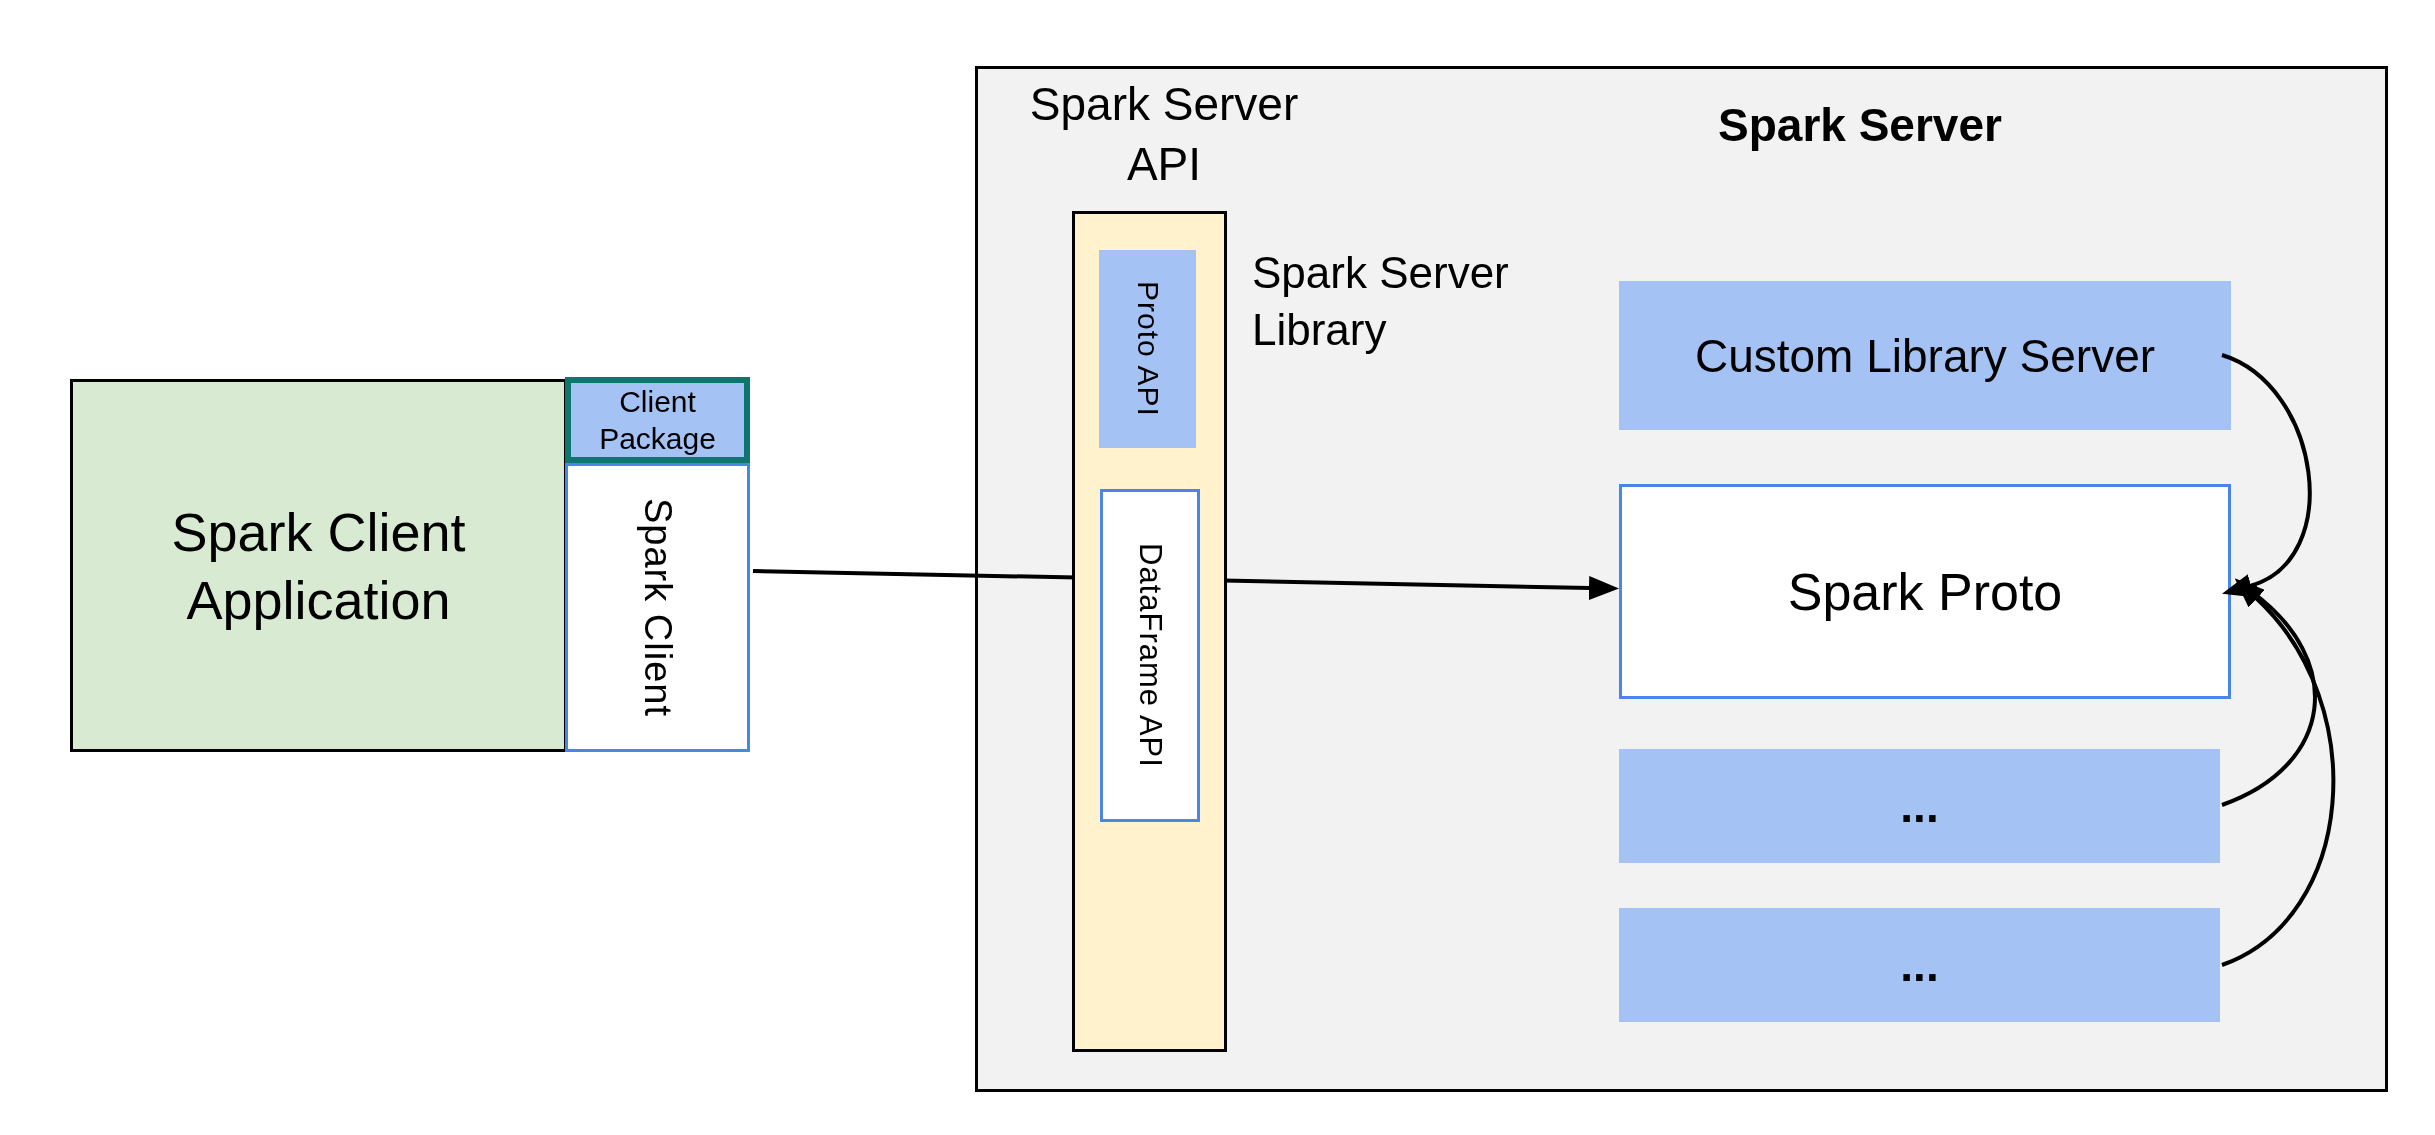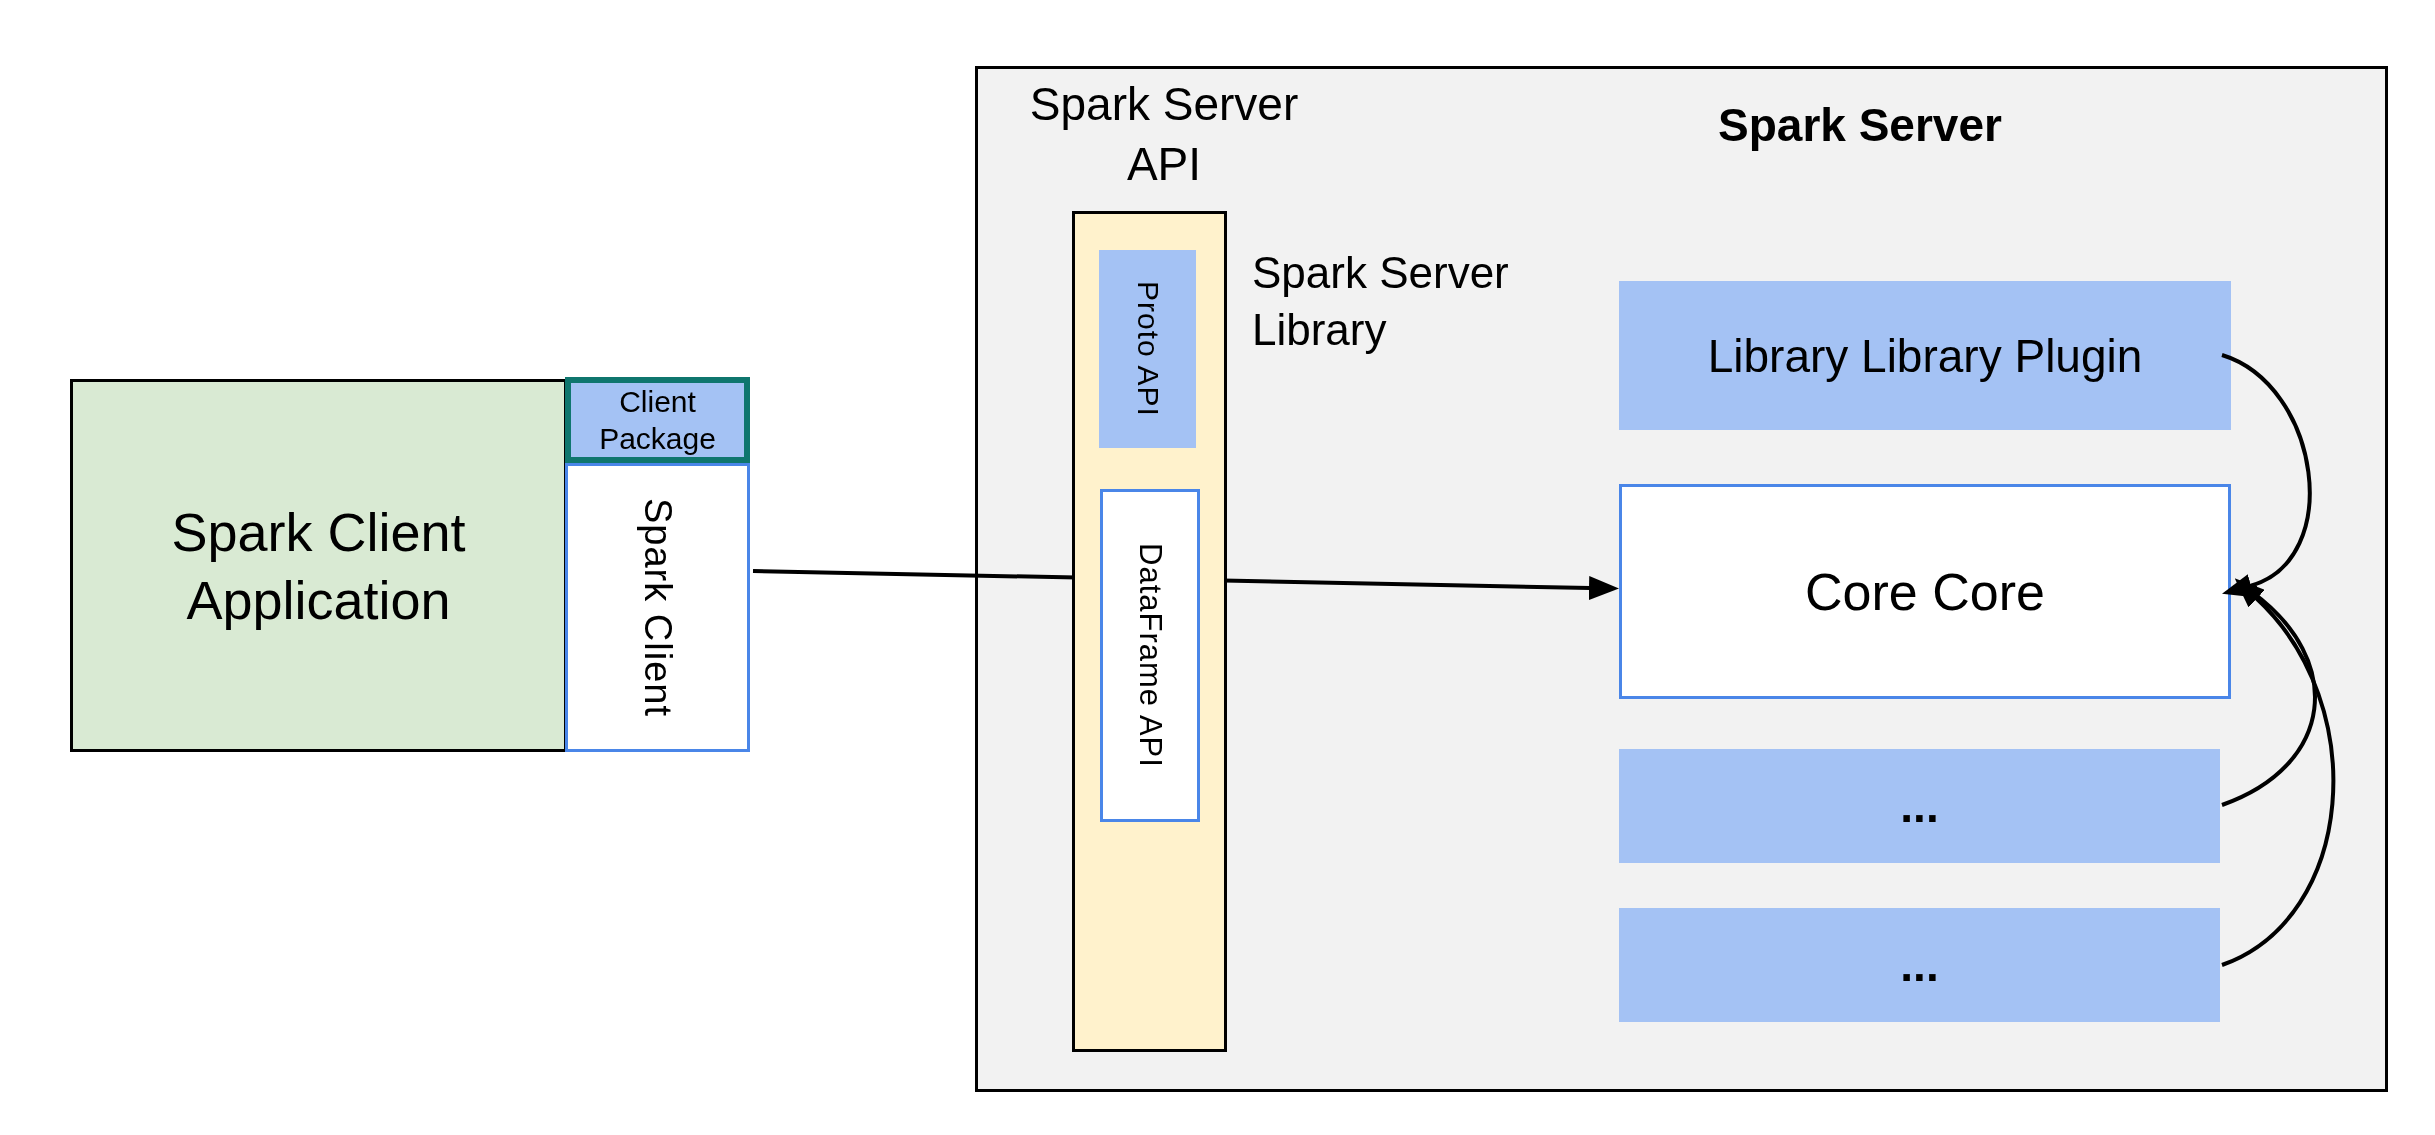--- a/index.html
+++ b/index.html
@@ -140,23 +140,23 @@
 
   <div class="abs box dataframe-api z-boxes">
     <span class="vtext">DataFrame API</span>
   </div>
 
   <div class="abs library-label prelines z-boxes">Spark Server
 Library</div>
 
   <div class="abs server-title z-boxes">Spark Server</div>
 
-  <div class="abs box custom-plugin z-boxes">Library Library Plugin</div>
+  <div class="abs box custom-plugin z-boxes">Custom Library Server</div>
 
-  <div class="abs box spark-core z-boxes">Core Core</div>
+  <div class="abs box spark-core z-boxes">Spark Proto</div>
 
   <div class="abs box dots-box-1 z-boxes">...</div>
 
   <div class="abs box dots-box-2 z-boxes">...</div>
 
   <svg class="layer layer-over" width="2435" height="1135" viewBox="0 0 2435 1135">
     <path d="M 2222 355 C 2320 385, 2345 560, 2250 586" stroke="#000" stroke-width="4" fill="none" marker-end="url(#arrowBig)"></path>
     <path d="M 2222 805 C 2335 765, 2345 660, 2252 592" stroke="#000" stroke-width="4" fill="none" marker-end="url(#arrowSmall)"></path>
     <path d="M 2222 965 C 2355 918, 2372 705, 2256 598" stroke="#000" stroke-width="4" fill="none" marker-end="url(#arrowBig)"></path>
   </svg>

